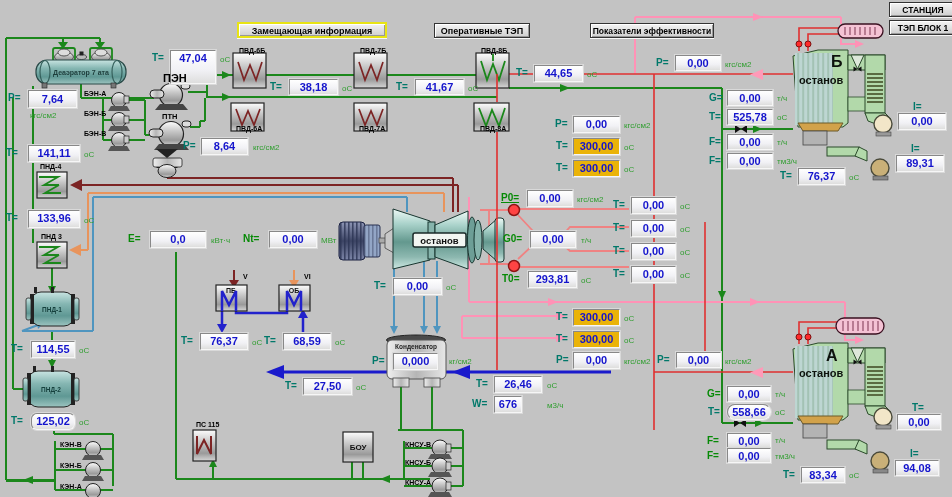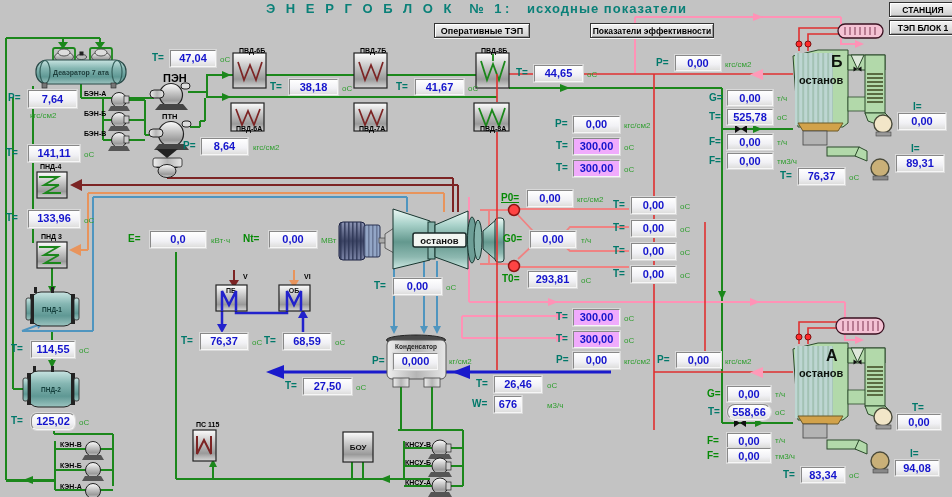--- a/index.html
+++ b/index.html
@@ -1,21 +1,21 @@
 <!DOCTYPE html>
 <html><head><meta charset="utf-8">
 <style>
 html,body{margin:0;padding:0;}
 #scene{position:relative;width:952px;height:497px;background:#c3c3c3;overflow:hidden;
   font-family:"Liberation Sans",sans-serif;}
 #scene svg{position:absolute;left:0;top:0;}
 .bx{position:absolute;box-sizing:border-box;background:linear-gradient(180deg,#ffffff 0%,#f1f1f5 60%,#dededd 100%);
   border:1px solid #777;border-color:#888 #f6f6f6 #f6f6f6 #888;box-shadow:0 0 0 1px #d9d9d9;
   color:#1414cc;font-weight:bold;font-size:11px;text-align:center;line-height:15px;}
-.yx{background:#f0abfc;}
+.yx{background:#eab308;}
 .lb{position:absolute;color:#00786a;font-weight:bold;font-size:10px;white-space:nowrap;}
 .gl{position:absolute;color:#068a06;font-weight:bold;font-size:10px;white-space:nowrap;}
 .un{position:absolute;color:#2f9e2f;font-size:8px;white-space:nowrap;}
 .eq{position:absolute;color:#000;font-size:7px;white-space:nowrap;font-weight:bold;}
 .btn{position:absolute;box-sizing:border-box;background:linear-gradient(180deg,#f4f4f4,#cfcfcf);
   border:1px solid #333;box-shadow:inset 1px 1px 0 #fff,inset -1px -1px 0 #999,0 1px 0 #f8f8f8;
   color:#000;font-weight:bold;font-size:9px;text-align:center;}
 .ttl{position:absolute;color:#0a8078;font-weight:bold;font-size:13px;letter-spacing:3.5px;white-space:nowrap;}
 </style></head>
 <body>
@@ -380,31 +380,31 @@
 <circle cx="808" cy="337" r="3" fill="#ff2a2a" stroke="#7c1010" stroke-width="1"></circle>
 <g fill="#111">
 <polygon points="735,125 735,133 741,129"></polygon>
           <polygon points="747,125 747,133 741,129"></polygon>
 <polygon points="734,419 734,427 740,423"></polygon>
           <polygon points="746,419 746,427 740,423"></polygon>
 </g>
 </g>
 <path d="M497,74 V102 M497,132 V370" stroke="#e03030" stroke-width="1.6" fill="none"></path>
 </svg>
-<div class="ttl" style="left:266px;top:1px;">Э Н Е Р Г О Б Л О К&nbsp; № 1:&nbsp; <span style="letter-spacing:1px;">исходные показатели</span></div>
 <div class="btn" style="left:889px;top:2px;width:68px;height:15px;line-height:14px;font-size:8.5px;">СТАНЦИЯ</div>
 <div class="btn" style="left:889px;top:20px;width:68px;height:15px;line-height:14px;font-size:8.5px;">ТЭП БЛОК 1</div>
+<div class="btn" style="left:237px;top:22px;width:150px;height:16px;line-height:14px;border:2px solid #e8e414;">Замещающая информация</div>
 <div class="btn" style="left:434px;top:23px;width:96px;height:15px;line-height:14px;">Оперативные ТЭП</div>
 <div class="btn" style="left:590px;top:23px;width:124px;height:15px;line-height:14px;font-size:8.5px;">Показатели эффективности</div>
 
 <div class="lb" style="left:8px;top:92px;">P=</div>
     <div class="bx" style="left:28px;top:90px;width:49px;height:18px;line-height:17px;">7,64</div>
     <div class="un" style="left:30px;top:111px;">кгс/см2</div>
 <div class="lb" style="left:152px;top:52px;">T=</div>
-    <div class="bx" style="left:170px;top:50px;width:46px;height:17px;">47,04</div>
+    <div class="bx" style="left:170px;top:50px;width:46px;height:34px;">47,04</div>
     <div class="un" style="left:220px;top:55px;">оС</div>
 <div class="lb" style="left:6px;top:147px;">T=</div>
     <div class="bx" style="left:28px;top:145px;width:52px;height:17px;">141,11</div>
     <div class="un" style="left:84px;top:150px;">оС</div>
 <div class="lb" style="left:183px;top:140px;">P=</div>
     <div class="bx" style="left:201px;top:138px;width:47px;height:17px;">8,64</div>
     <div class="un" style="left:253px;top:143px;">кгс/см2</div>
 <div class="lb" style="left:6px;top:212px;">T=</div>
     <div class="bx" style="left:28px;top:210px;width:52px;height:18px;">133,96</div>
     <div class="un" style="left:84px;top:216px;">оС</div>

